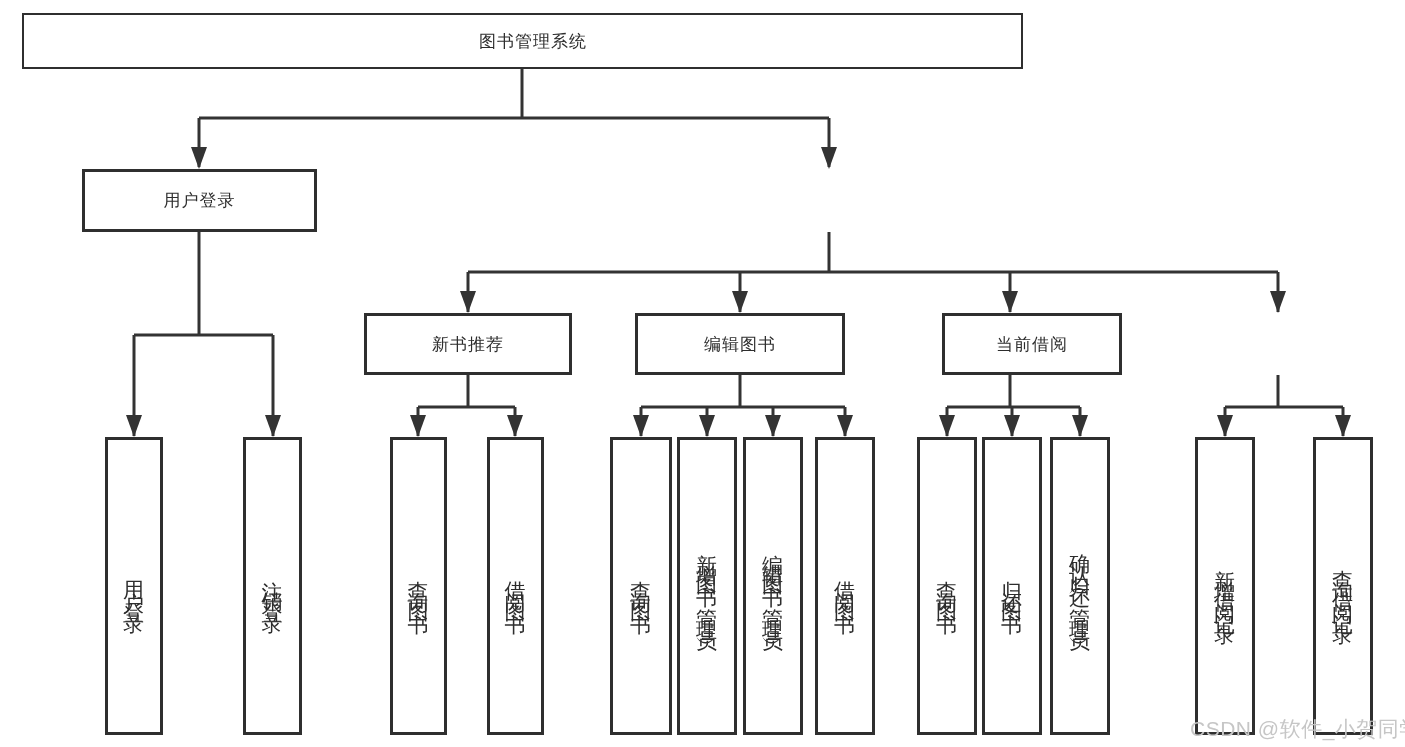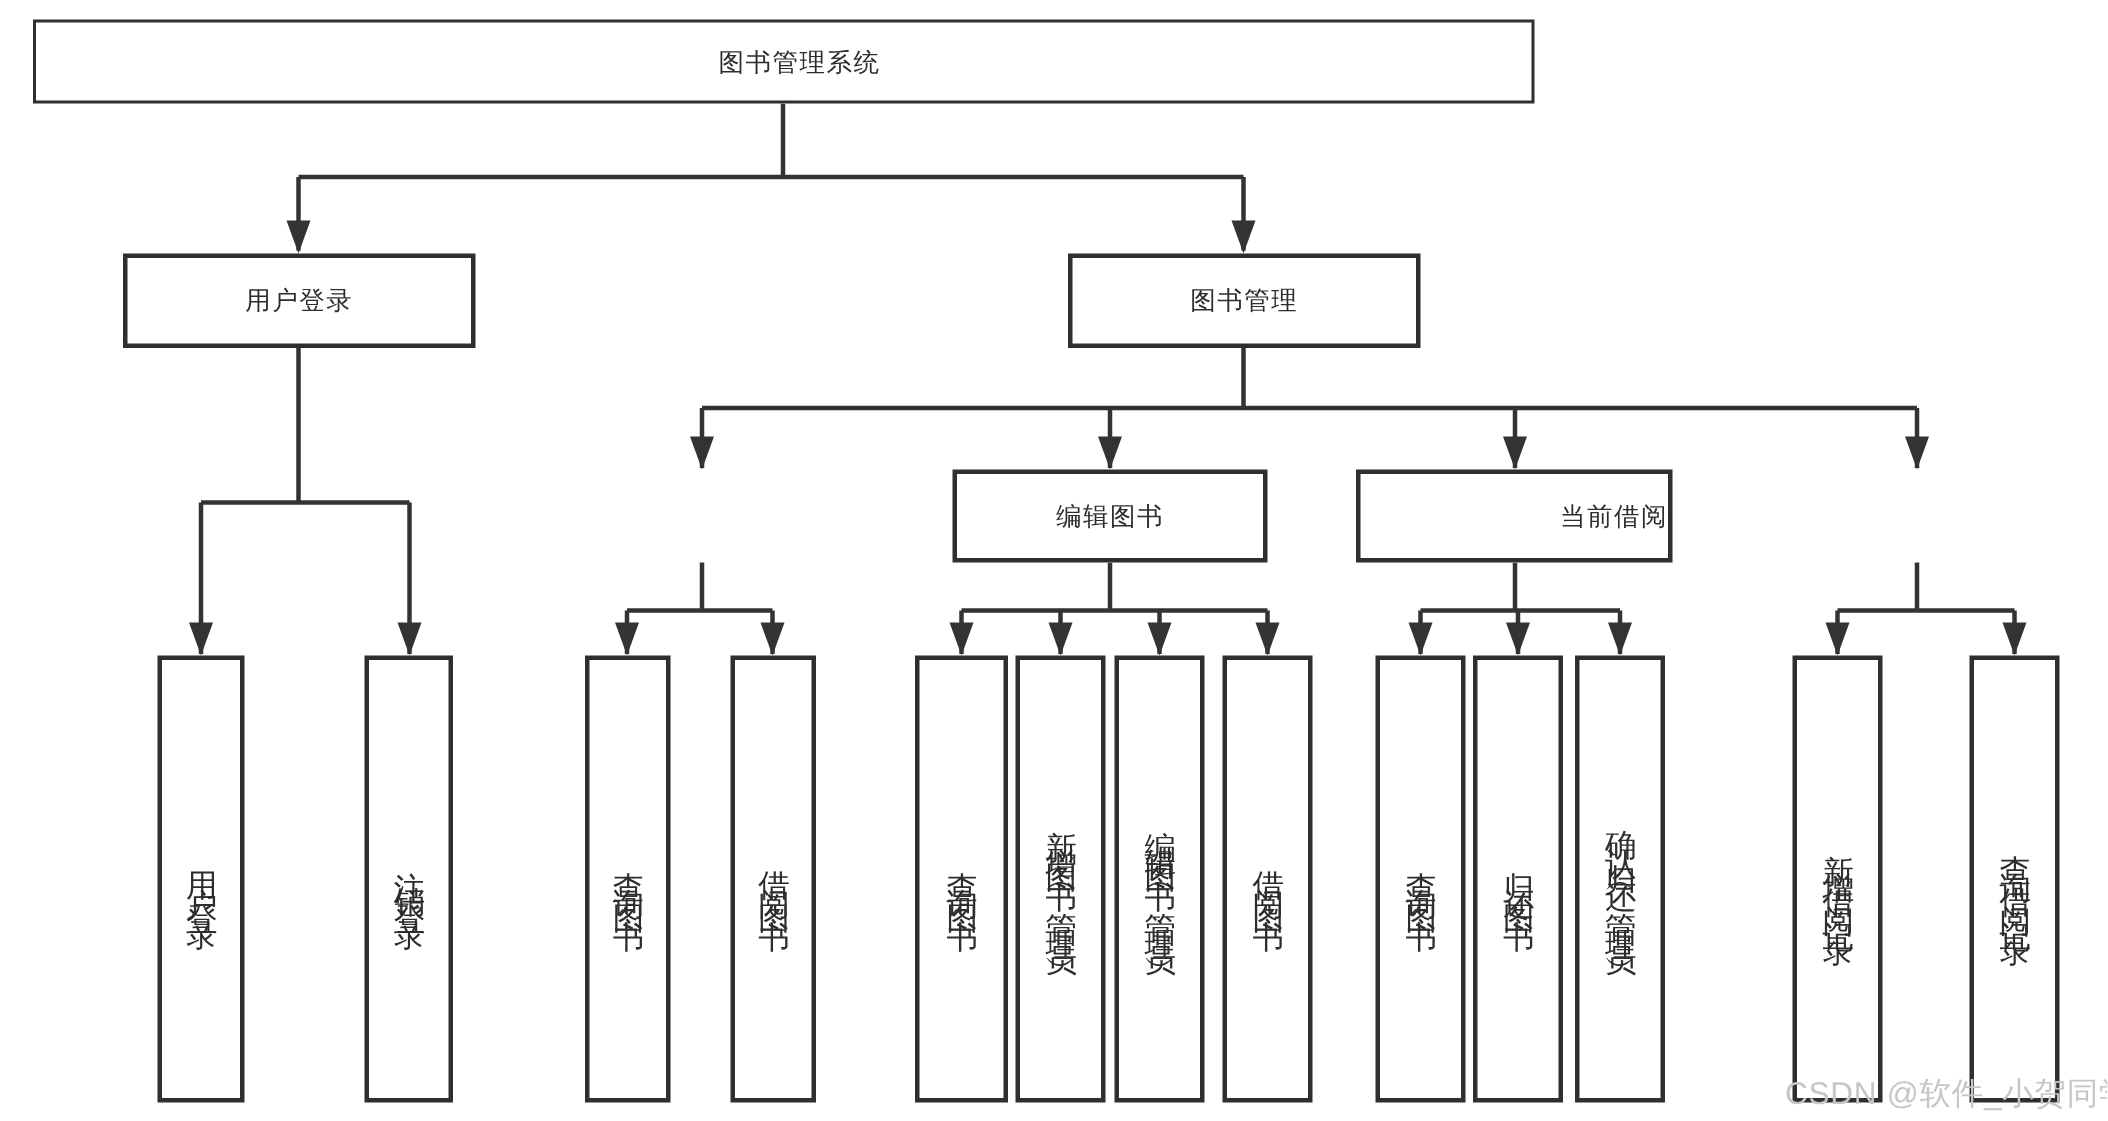--- a/index.html
+++ b/index.html
@@ -128,28 +128,28 @@
     </g>
   </svg>
 
   <div class="node root" style="left:22px;top:13px;width:1001px;height:56px;">
     <span class="hlabel">图书管理系统</span>
   </div>
 
   <div class="node" style="left:82px;top:169px;width:235px;height:63px;">
     <span class="hlabel">用户登录</span>
   </div>
-  <div class="node" style="left:712px;top:169px;width:235px;height:63px;">
-    <span class="hlabel">图书管理</span>
+
+  <div class="node" style="left:364px;top:313px;width:208px;height:62px;">
+    <span class="hlabel">新书推荐</span>
   </div>
-
   <div class="node" style="left:635px;top:313px;width:210px;height:62px;">
     <span class="hlabel">编辑图书</span>
   </div>
-  <div class="node" style="left:904px;top:313px;width:211px;height:62px;justify-content:flex-end;">
+  <div class="node" style="left:942px;top:313px;width:180px;height:62px;">
     <span class="hlabel">当前借阅</span>
   </div>
 
   <div class="node leaf" style="left:105px;top:437px;width:58px;height:298px;">
     <span class="vtext">用户登录</span>
   </div>
   <div class="node leaf" style="left:243px;top:437px;width:59px;height:298px;">
     <span class="vtext">注销登录</span>
   </div>
 

